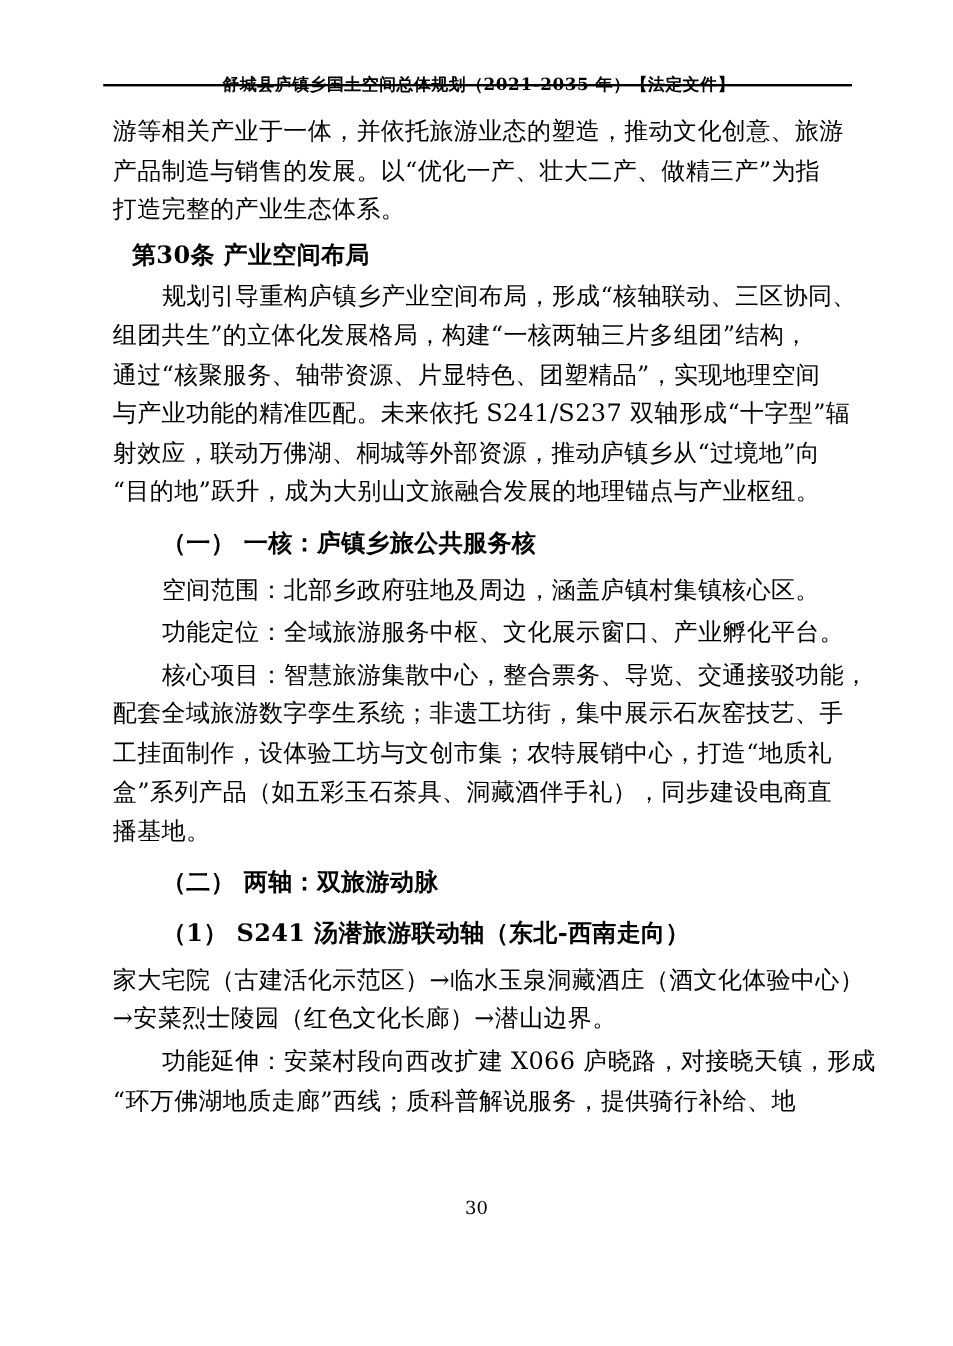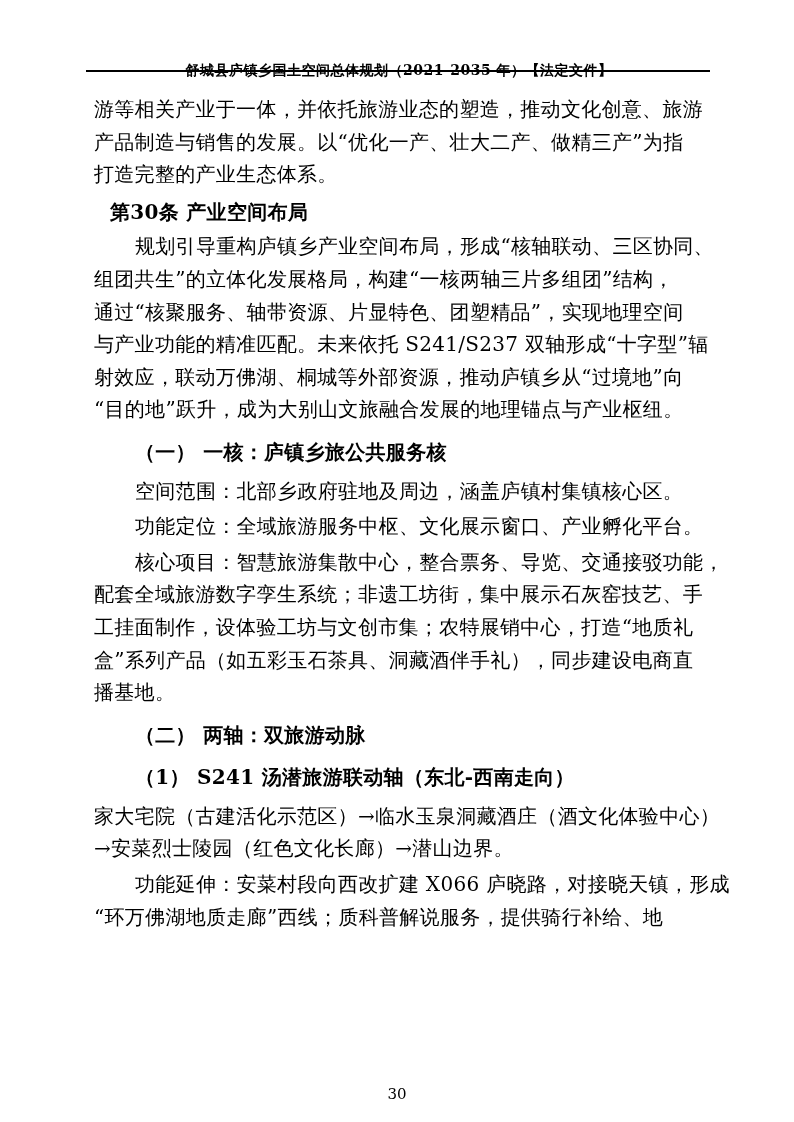--- a/index.html
+++ b/index.html
@@ -46,21 +46,21 @@
     letter-spacing: 0.3px;
     white-space: nowrap;
   }
   .indent { text-indent: 41px; }
   .para { margin-bottom: 3px; }
   .bold { font-weight: bold; }
   .h-article { margin: 5px 0 2px 16px; }
   .h-sub { margin: 10px 0 6px 0; }
   .doc-footer {
     position: absolute;
-    top: 1085px;
+    top: 998px;
     left: 0;
     width: 100%;
     text-align: center;
     font-size: 15px;
   }
 </style>
 </head>
 <body>
 
 <div class="page">

